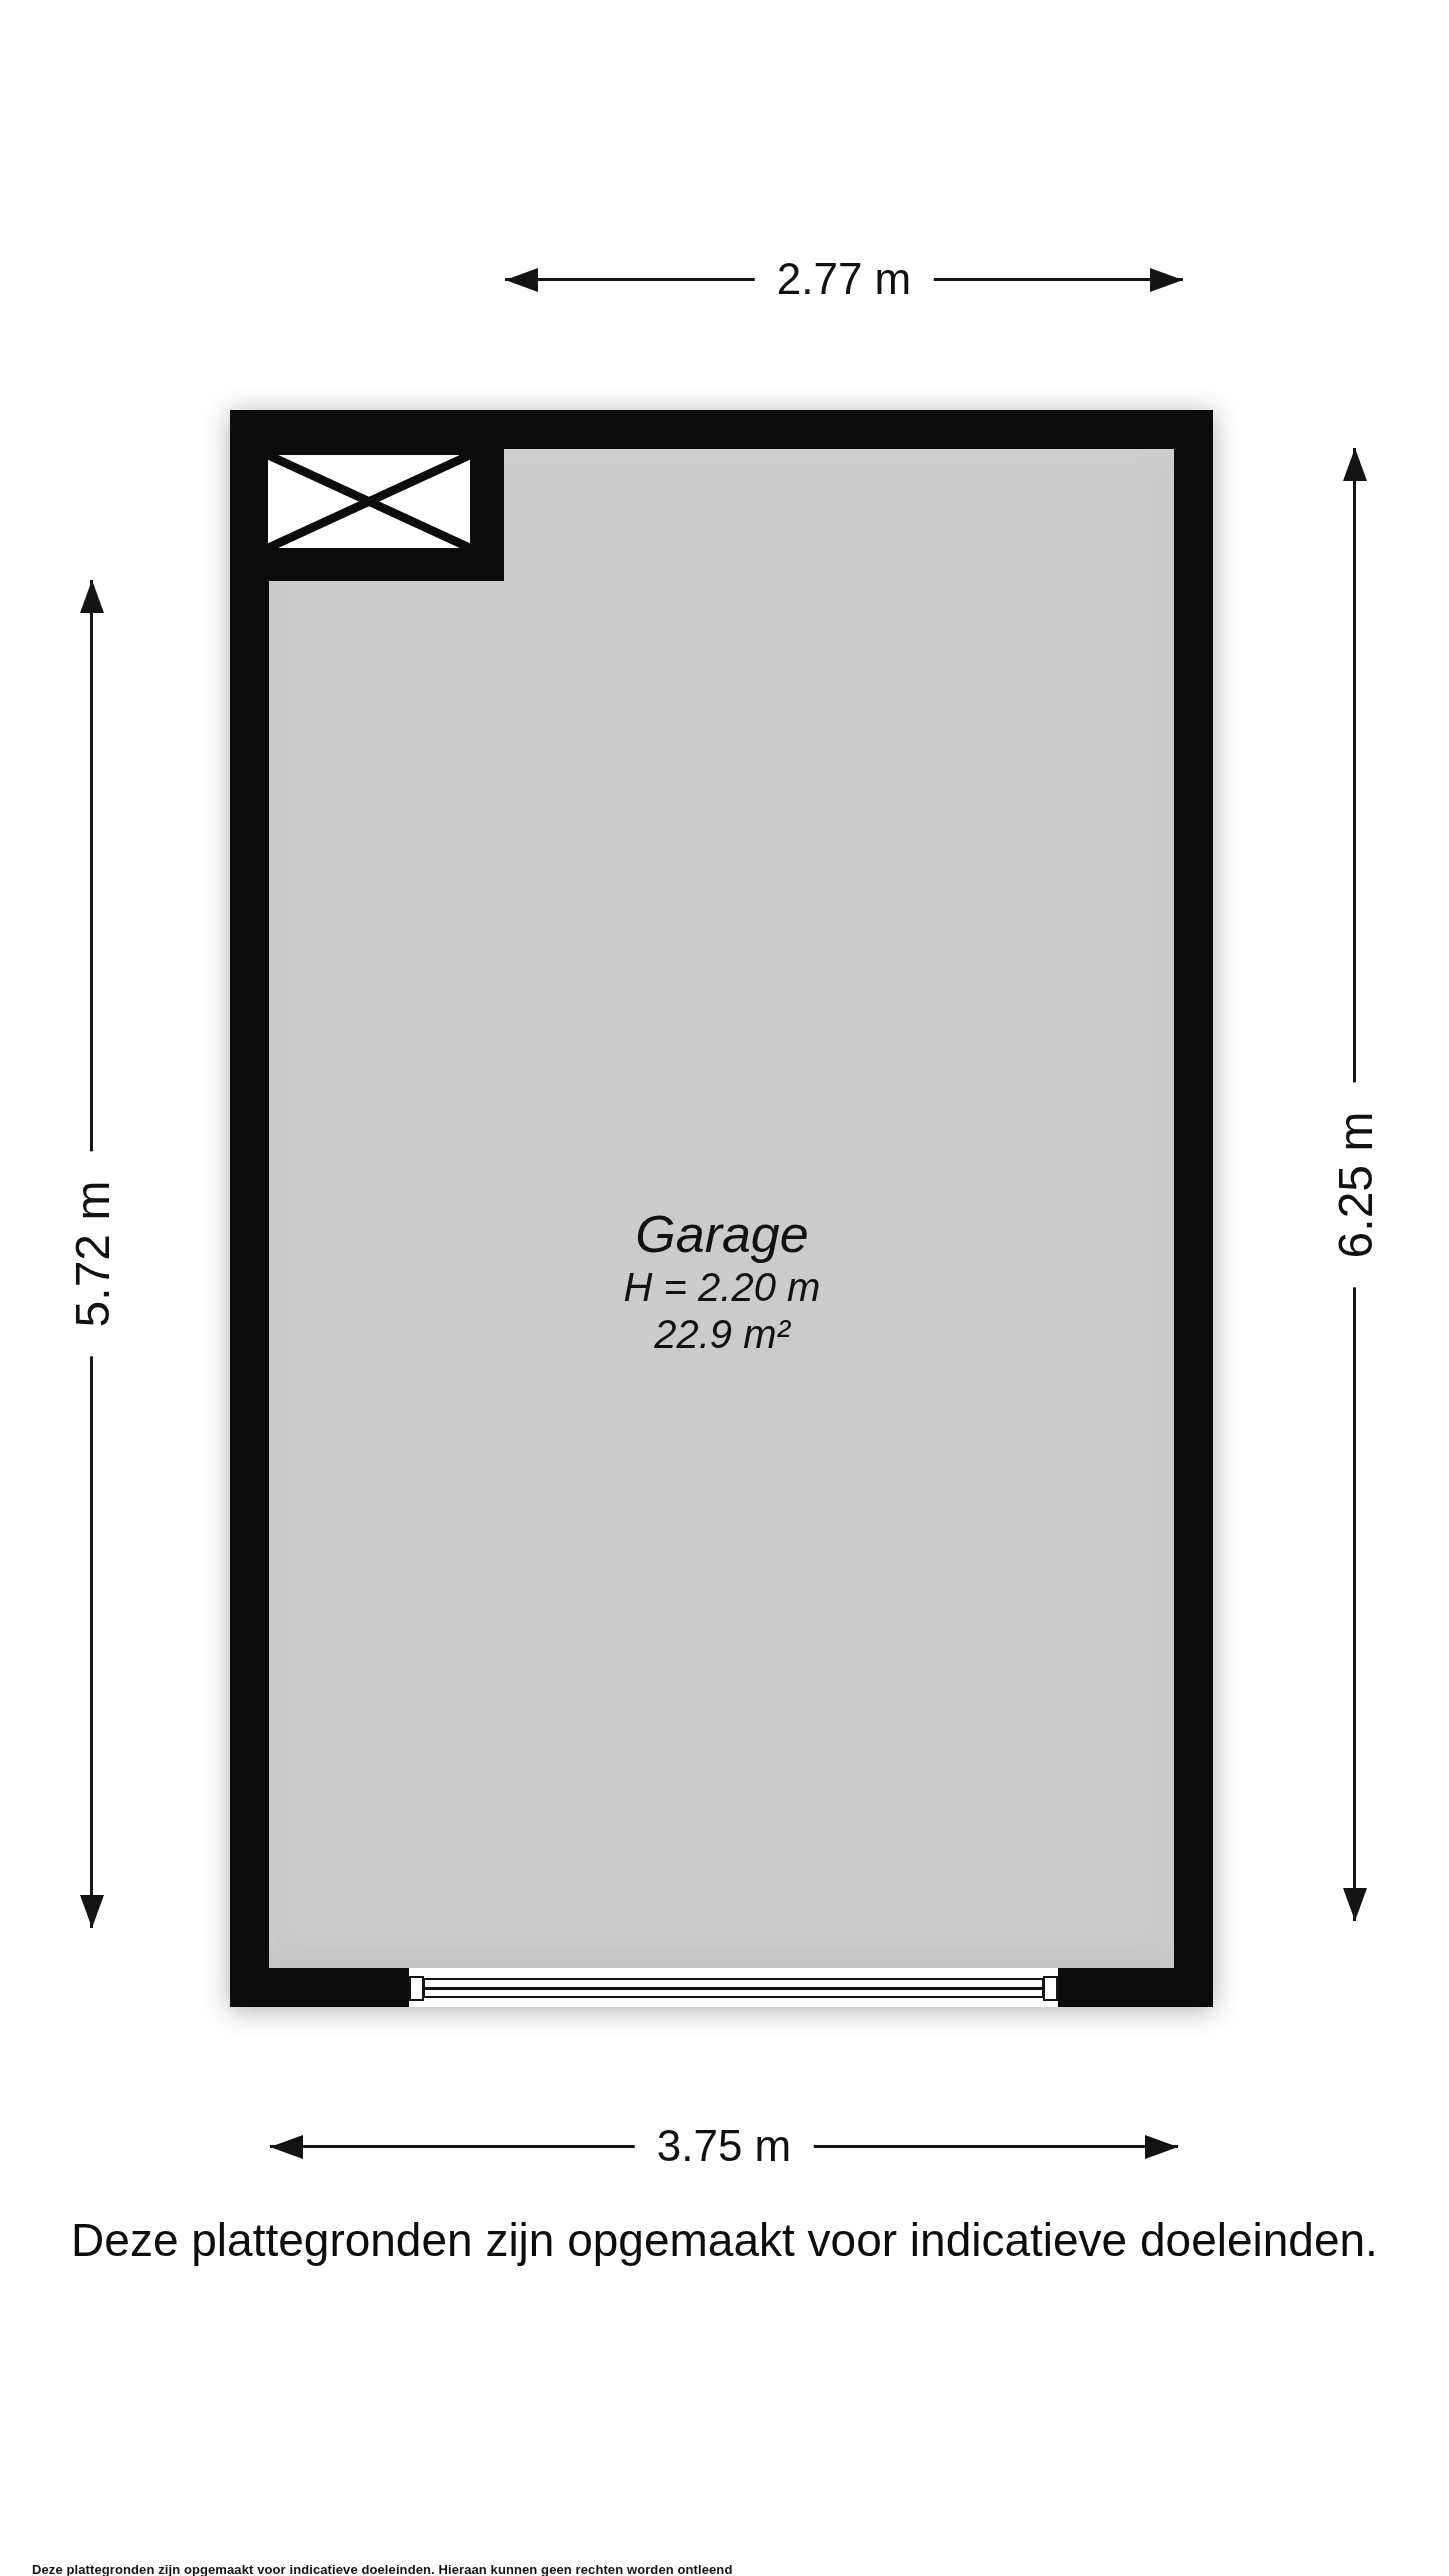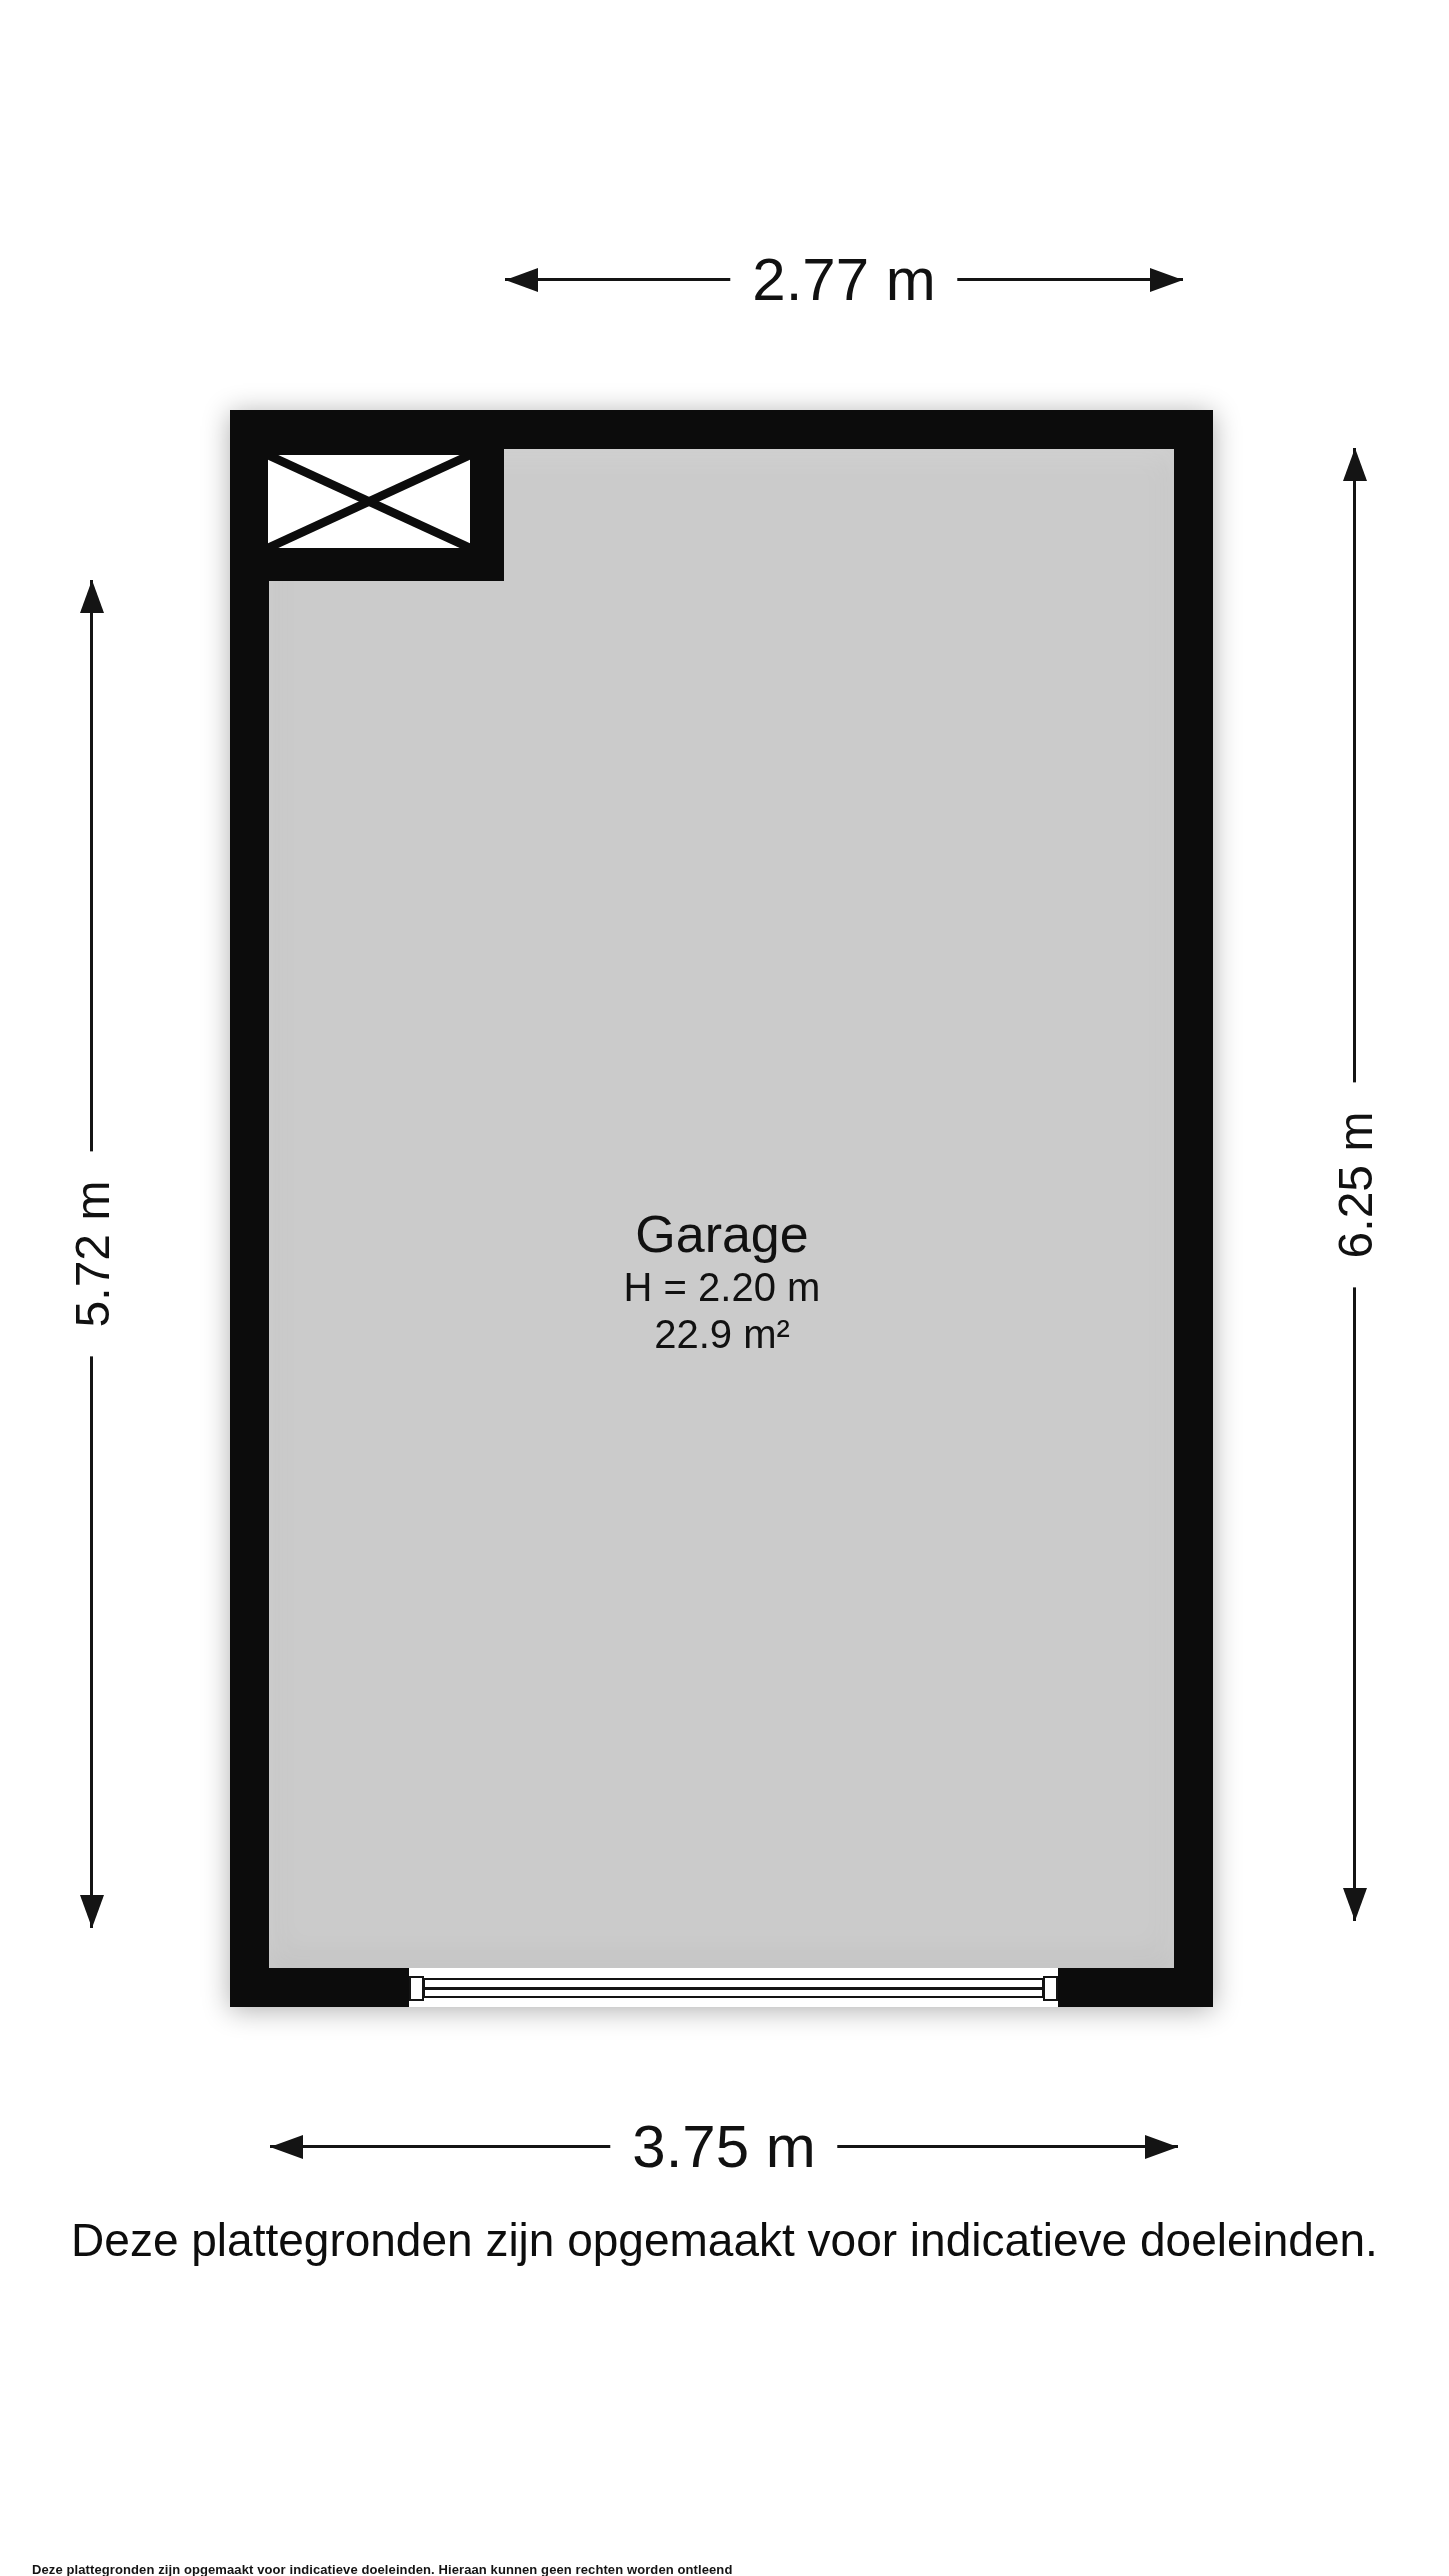--- a/index.html
+++ b/index.html
@@ -6,21 +6,21 @@
   * { margin:0; padding:0; box-sizing:border-box; }
   html,body { background:#fff; }
   .canvas {
     position:relative; width:1449px; height:2576px; overflow:hidden;
     background:var(--background);
     font-family:"Liberation Sans", sans-serif; color:var(--text);
   }
 
   
   .plan { position:absolute; left:230px; top:410px; width:983px; height:1597px;
-          background:var(--wall); box-shadow:0 3.4px 26px rgba(0,0,0,.32); }
+          background:var(--wall); box-shadow:0 3.4px 26px rgba(0,0,0,.32);font-style:italic; }
   .floor { position:absolute; left:39px; top:39px; right:39px; bottom:39px;
            background:var(--floor);
            box-shadow:inset 0 -6.9px 34px rgba(0,0,0,.06), inset 0 6.9px 26px rgba(255,255,255,.25); }
   .shaft { position:absolute; left:0; top:0; width:274px; height:171px; background:var(--wall); }
   .shaft-window { position:absolute; left:38px; top:45px; width:202px; height:93px; background:#fff; }
   .shaft-window svg { display:block; width:100%; height:100%; }
 
   .room-label { position:absolute; left:39px; width:906px; top:794px; text-align:center; }
   .room-name { font-size:52px; line-height:60px; }
   .room-sub  { font-size:40px; line-height:47px; }
@@ -38,21 +38,21 @@
   .ah { position:absolute; width:0; height:0; border-style:solid; }
   .ah-left  { left:0; top:50%; transform:translateY(-50%);
               border-width:12px 33px 12px 0; border-color:transparent #141414 transparent transparent; }
   .ah-right { right:0; top:50%; transform:translateY(-50%);
               border-width:12px 0 12px 33px; border-color:transparent transparent transparent #141414; }
   .ah-up    { top:0; left:50%; transform:translateX(-50%);
               border-width:0 12px 33px 12px; border-color:transparent transparent #141414 transparent; }
   .ah-down  { bottom:0; left:50%; transform:translateX(-50%);
               border-width:33px 12px 0 12px; border-color:#141414 transparent transparent transparent; }
   .dim-label { position:absolute; left:50%; top:50%; transform:translate(-50%,-50%);
-               background:var(--background); padding:1.7px 22px; font-size:60px; white-space:nowrap; }
+               background:var(--background); padding:1.7px 22px; font-size:44px; white-space:nowrap; }
   .dim-label-v { position:absolute; left:50%; top:50%;
                  transform:translate(-50%,-50%) rotate(-90deg);
                  background:var(--background); padding:1.7px 29px; font-size:48px; white-space:nowrap; }
   .dim-top    { left:505px;  top:252px;  width:678px;  height:55px; }
   .dim-bottom { left:270px;  top:2119px; width:908px; height:55px; }
   .dim-left   { left:64px;   top:580px;  width:55px;   height:1348px; }
   .dim-right  { left:1327px; top:448px;  width:55px;   height:1473px; }
 
   
   .disclaimer { position:absolute; left:0; right:0; top:2196px; text-align:center;

